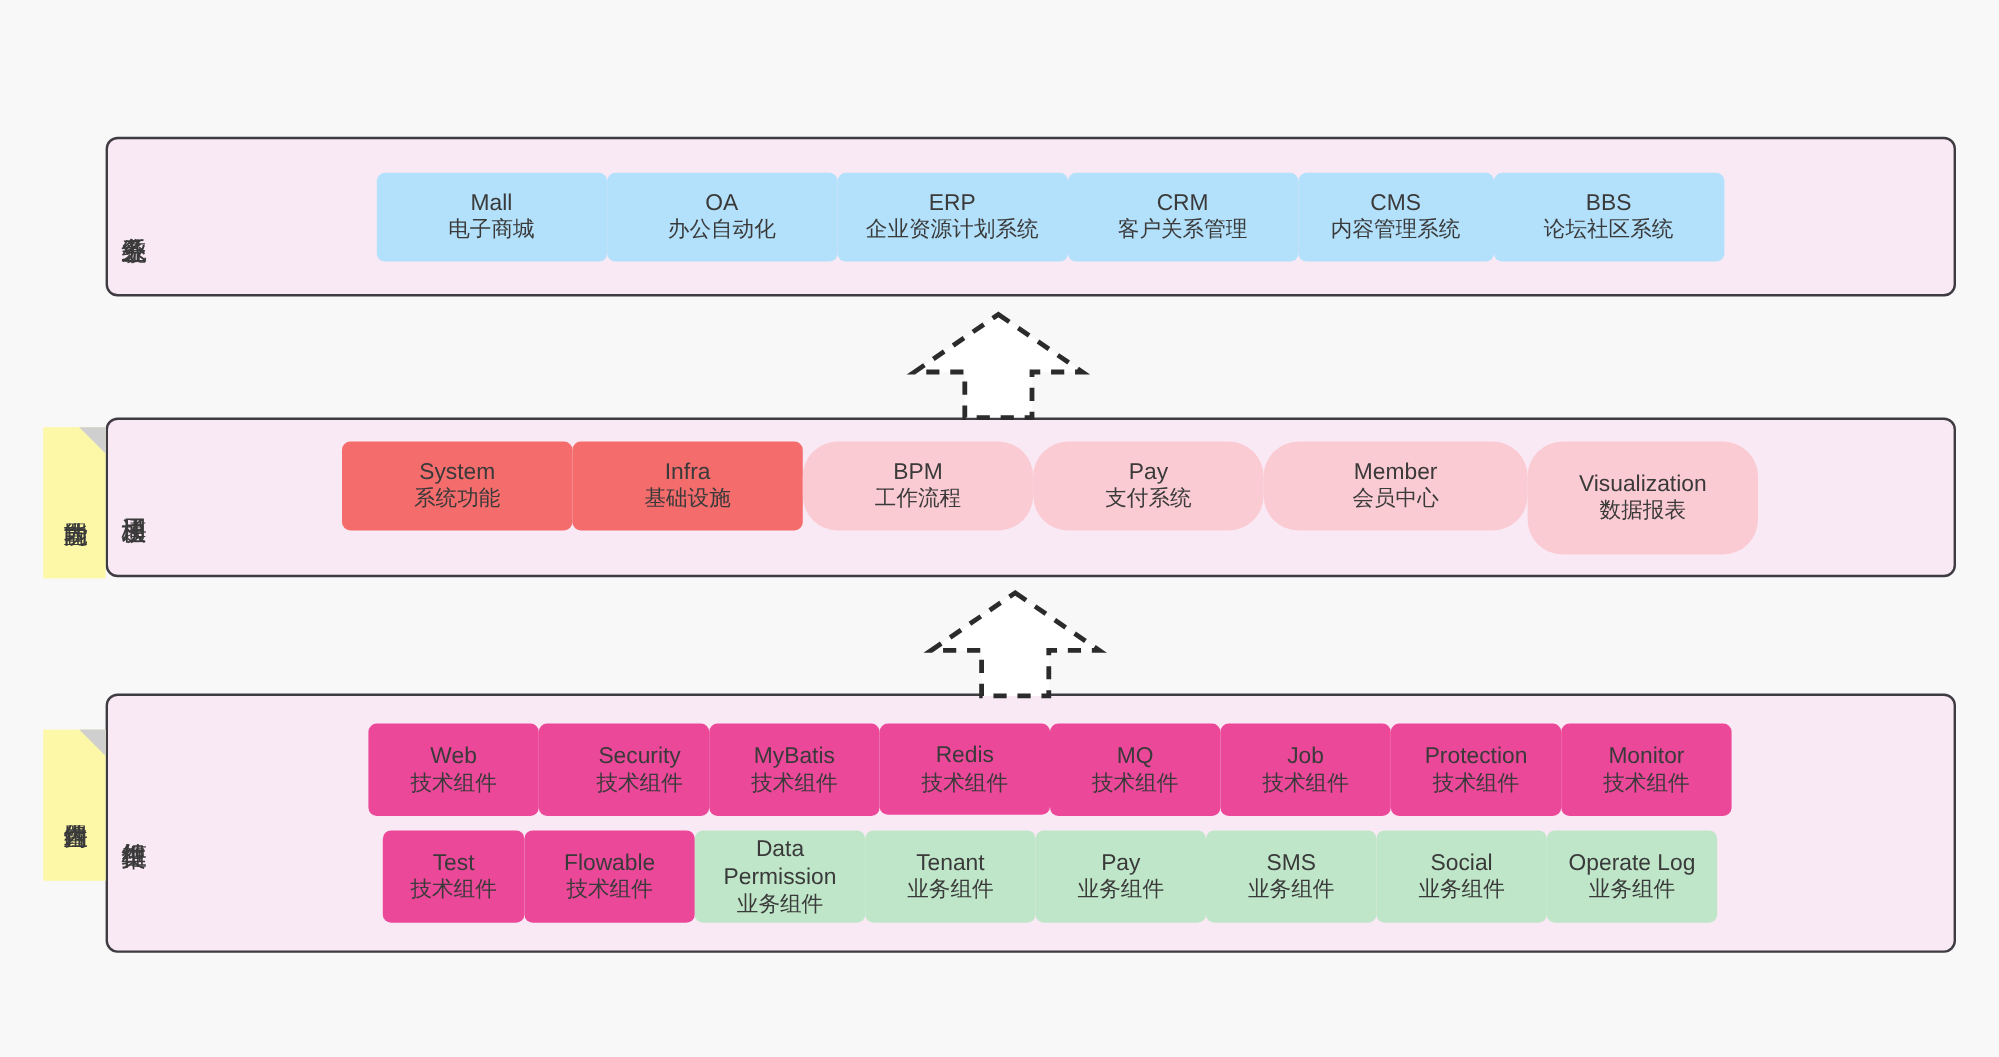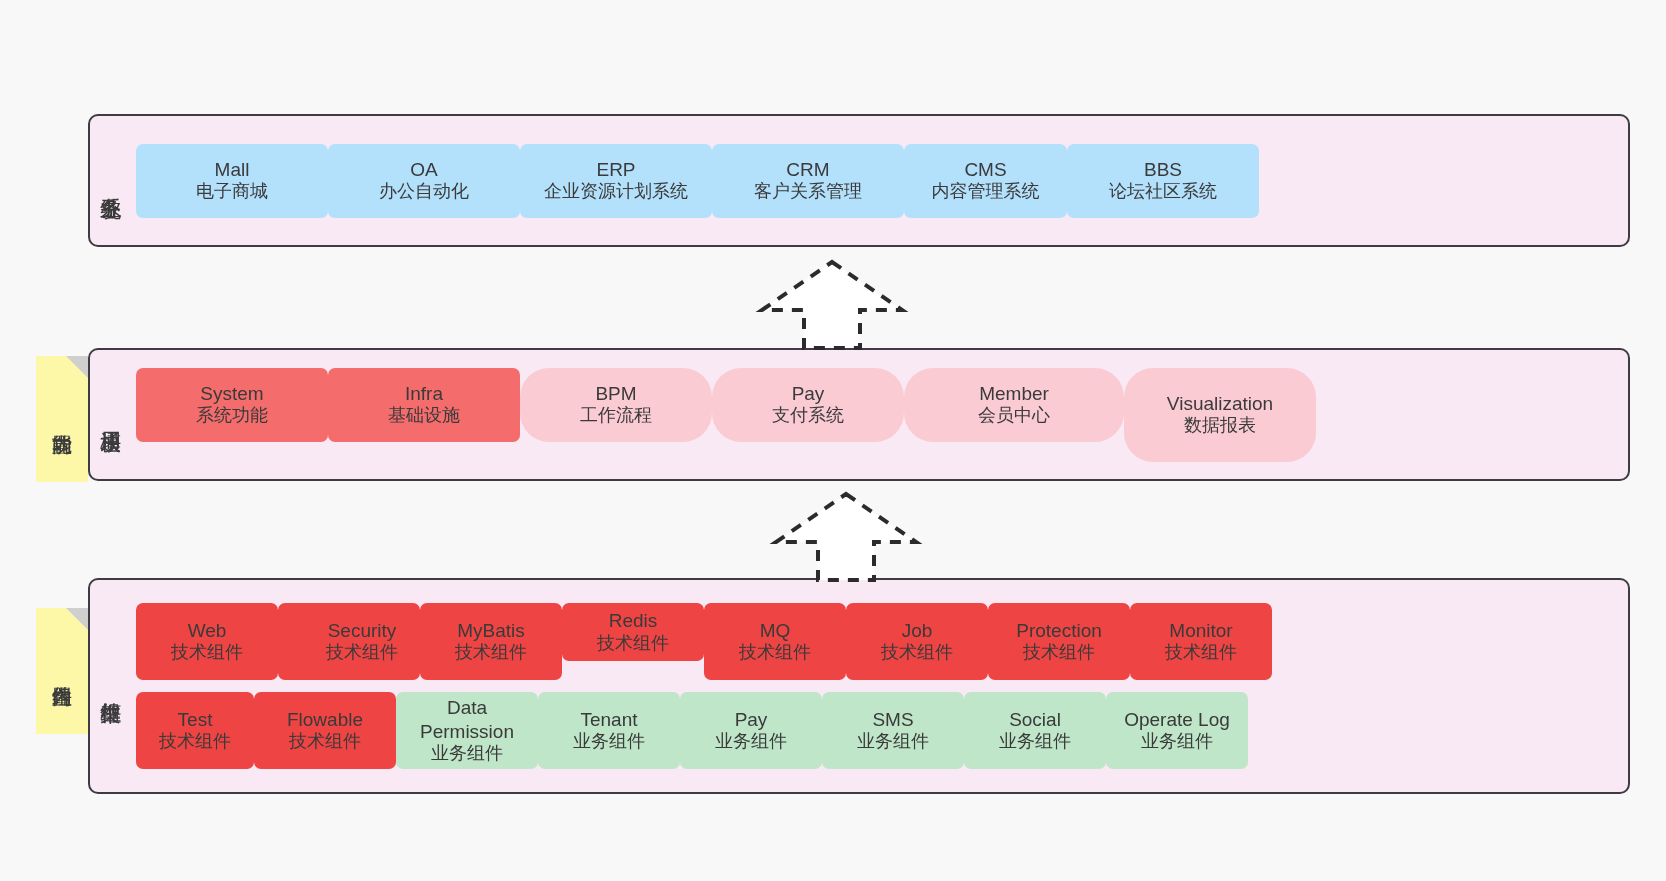--- a/index.html
+++ b/index.html
@@ -58,21 +58,21 @@
     flex-direction: column;
     justify-content: center;
     gap: 12px;
     padding: 0 14px 0 4px;
   }
 
   .row {
     display: flex;
     flex-direction: row;
     gap: 0;
-    justify-content: flex-start;
+    justify-content: center;
   }
 
   
   .card {
     box-sizing: border-box;
     border-radius: 7px;
     display: flex;
     flex-direction: column;
     align-items: center;
     justify-content: center;
@@ -87,21 +87,21 @@
     white-space: normal;
   }
   .card .cn {
     font-size: 18px;
     white-space: nowrap;
   }
 
   .c-blue       { background: #b3e0fb; }
   .c-red        { background: #f56c6c; }
   .c-pink       { background: #fbcbd4; border-radius: 29px; }
-  .c-green      { background: #ef4444; }
+  .c-green      { background: #ec4899; }
   .c-lightgreen { background: #bfe6c8; }
 
   
   .note {
     position: absolute;
     box-sizing: border-box;
     background: #fcf8a8;
     display: flex;
     align-items: center;
     justify-content: center;
@@ -237,21 +237,21 @@
           <span class="cn">技术组件</span>
         </div>
         <div class="card c-green" style="width:142px;height:77px;padding-left:32px;">
           <span class="en">Security</span>
           <span class="cn">技术组件</span>
         </div>
         <div class="card c-green" style="width:142px;height:77px;">
           <span class="en">MyBatis</span>
           <span class="cn">技术组件</span>
         </div>
-        <div class="card c-green" style="width:142px;height:58px;">
+        <div class="card c-green" style="width:142px;height:76px;">
           <span class="en">Redis</span>
           <span class="cn">技术组件</span>
         </div>
         <div class="card c-green" style="width:142px;height:77px;">
           <span class="en">MQ</span>
           <span class="cn">技术组件</span>
         </div>
         <div class="card c-green" style="width:142px;height:77px;">
           <span class="en">Job</span>
           <span class="cn">技术组件</span>

